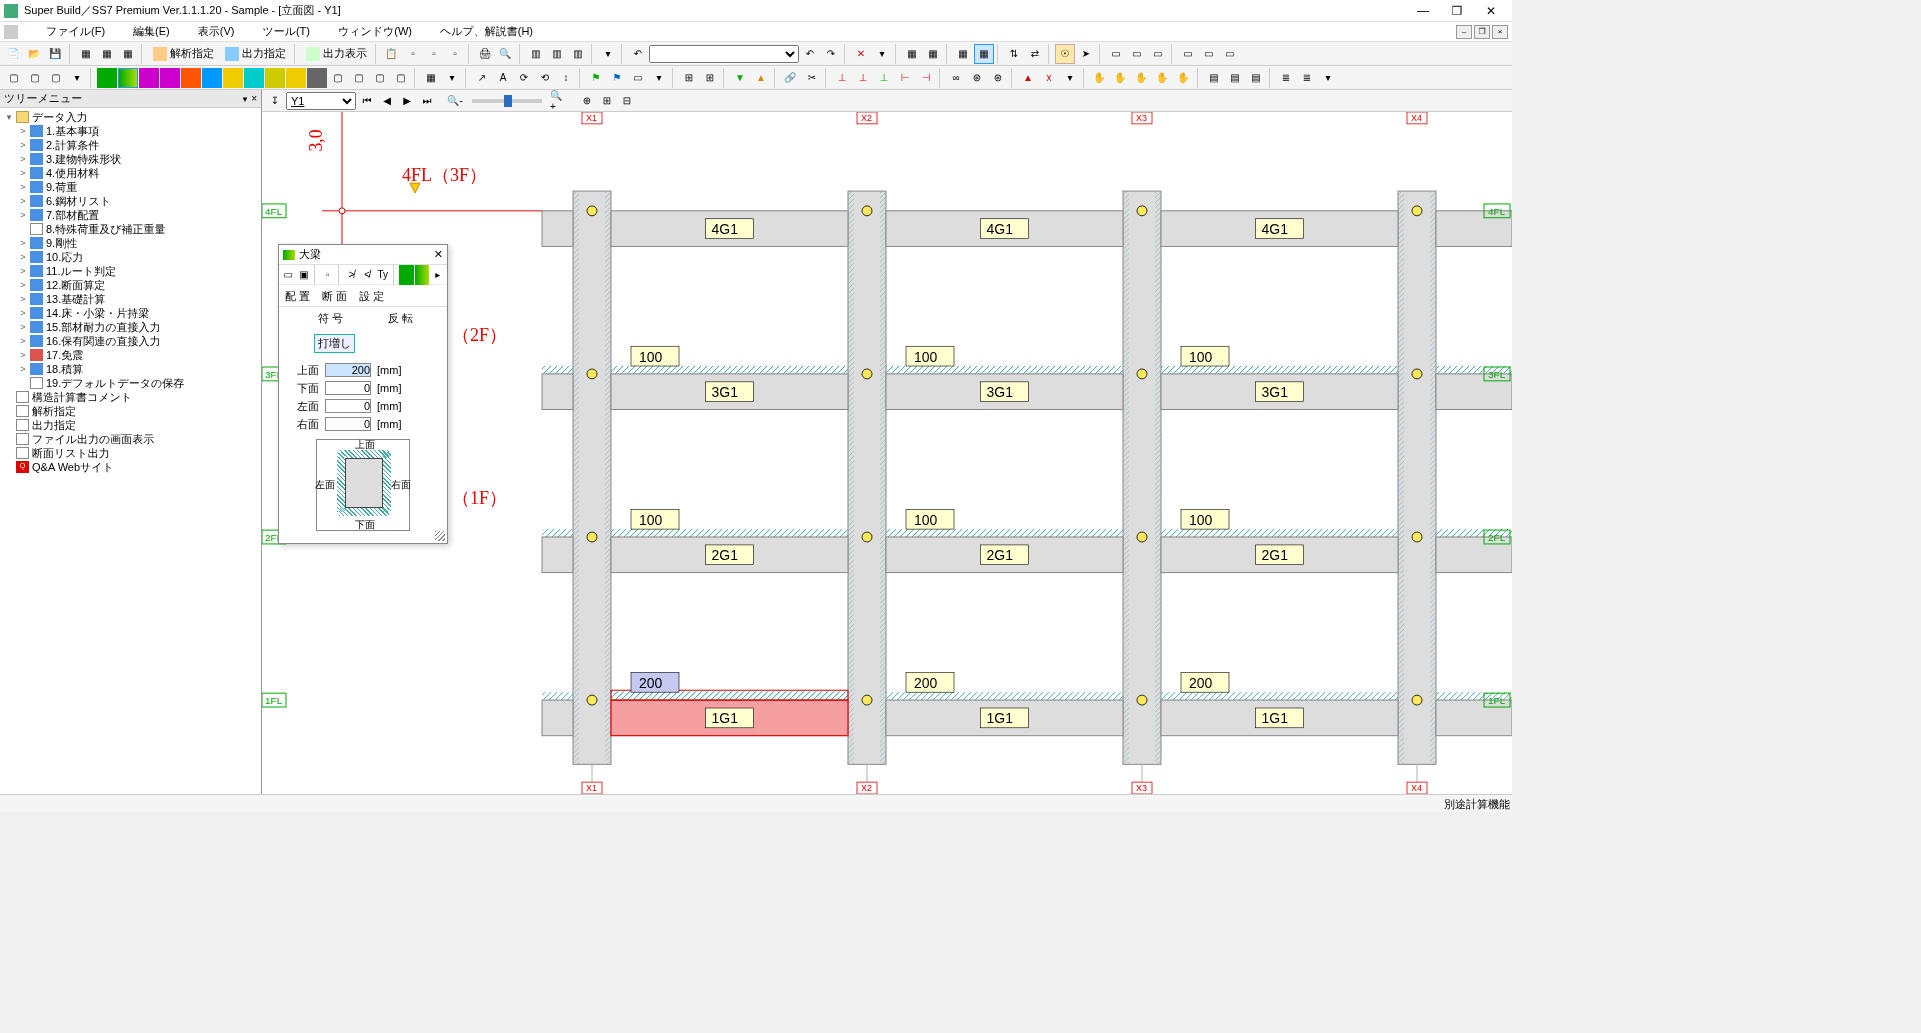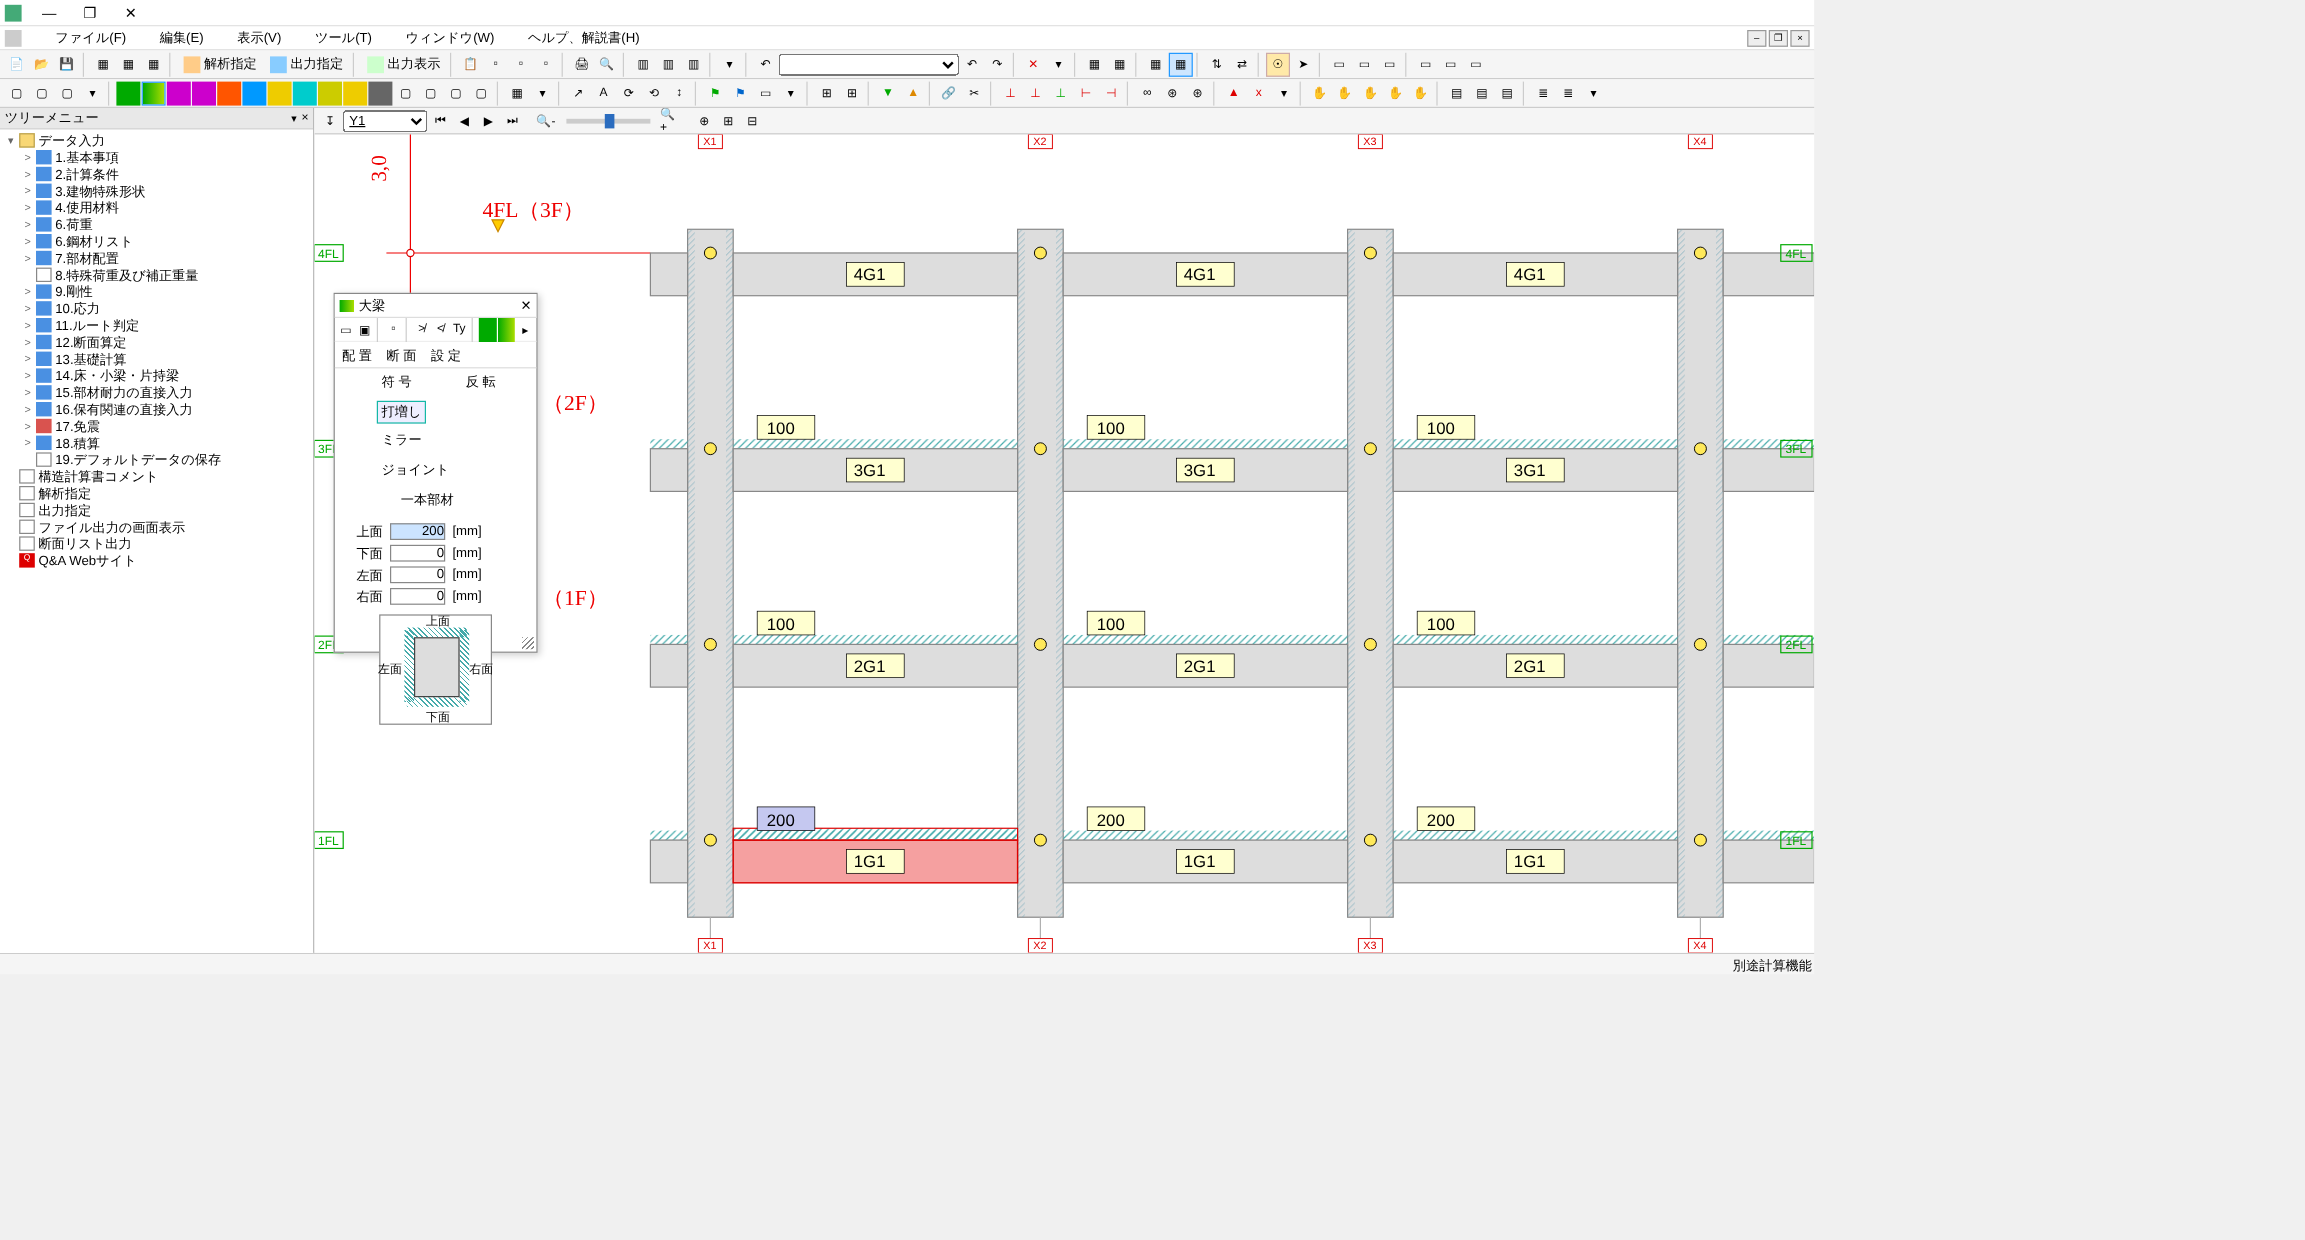--- a/index.html
+++ b/index.html
@@ -91,20 +91,21 @@
 .col-hatch { fill:url(#diagb);}
 
 
 .sqA{background:#0a0;} .sqB{background:#09f;} .sqC{background:#c0c;} .sqD{background:#f50;} .sqE{background:#ec0;} .sqF{background:#0cc;} .sqG{background:#666;} .sqY{background:#cc0;}
 </style>
 </head>
 <body>
 
 <div class="titlebar">
   <div class="app-icon"></div>
+  <div class="title">Super Build／SS7 Premium  Ver.1.1.1.20 - Sample - [立面図 - Y1]</div>
   <div class="win-controls">
     <div class="win-btn">—</div>
     <div class="win-btn">❐</div>
     <div class="win-btn">✕</div>
   </div>
 </div>
 
 <div class="menubar">
   <div class="mdi-icon"></div>
   <span class="menu-item">ファイル(F)</span>
@@ -292,21 +293,21 @@
               <span class="tree-label">3.建物特殊形状</span>
             </div>
             <div class="tree-node">
               <span class="tree-toggle">&gt;</span>
               <span class="tree-icon icon-blue"></span>
               <span class="tree-label">4.使用材料</span>
             </div>
             <div class="tree-node">
               <span class="tree-toggle">&gt;</span>
               <span class="tree-icon icon-blue"></span>
-              <span class="tree-label">6.荷重</span>
+              <span class="tree-label">9.荷重</span>
             </div>
             <div class="tree-node">
               <span class="tree-toggle">&gt;</span>
               <span class="tree-icon icon-blue"></span>
               <span class="tree-label">6.鋼材リスト</span>
             </div>
             <div class="tree-node">
               <span class="tree-toggle">&gt;</span>
               <span class="tree-icon icon-blue"></span>
               <span class="tree-label">7.部材配置</span>
@@ -647,28 +648,20 @@
   <div class="dlg-tabs">
     <div class="dlg-tab">配 置</div>
     <div class="dlg-tab">断 面</div>
     <div class="dlg-tab">設 定</div>
   </div>
   <div class="dlg-subtabs">
     <div class="dlg-subtab">符 号</div>
     <div class="dlg-subtab">反 転</div>
     <div class="dlg-subtab active">打増し</div>
   </div>
-  <div class="dlg-subtabs">
-    <div class="dlg-subtab">ミラー</div>
-    <div class="dlg-subtab">ジョイント</div>
-    <span style="display:inline-flex;align-items:center;gap:2px">
-        <span class="dlg-icon" style="width:14px;height:8px"></span>
-        <div class="dlg-subtab">一本部材</div>
-      </span>
-  </div>
   <div style="height:6px"></div>
   <div class="dlg-row">
     <span class="lbl">上面</span>
     <input class="sel" value="200" style="">
     <span class="unit">[mm]</span>
   </div>
   <div class="dlg-row">
     <span class="lbl">下面</span>
     <input value="0" style="">
     <span class="unit">[mm]</span>

